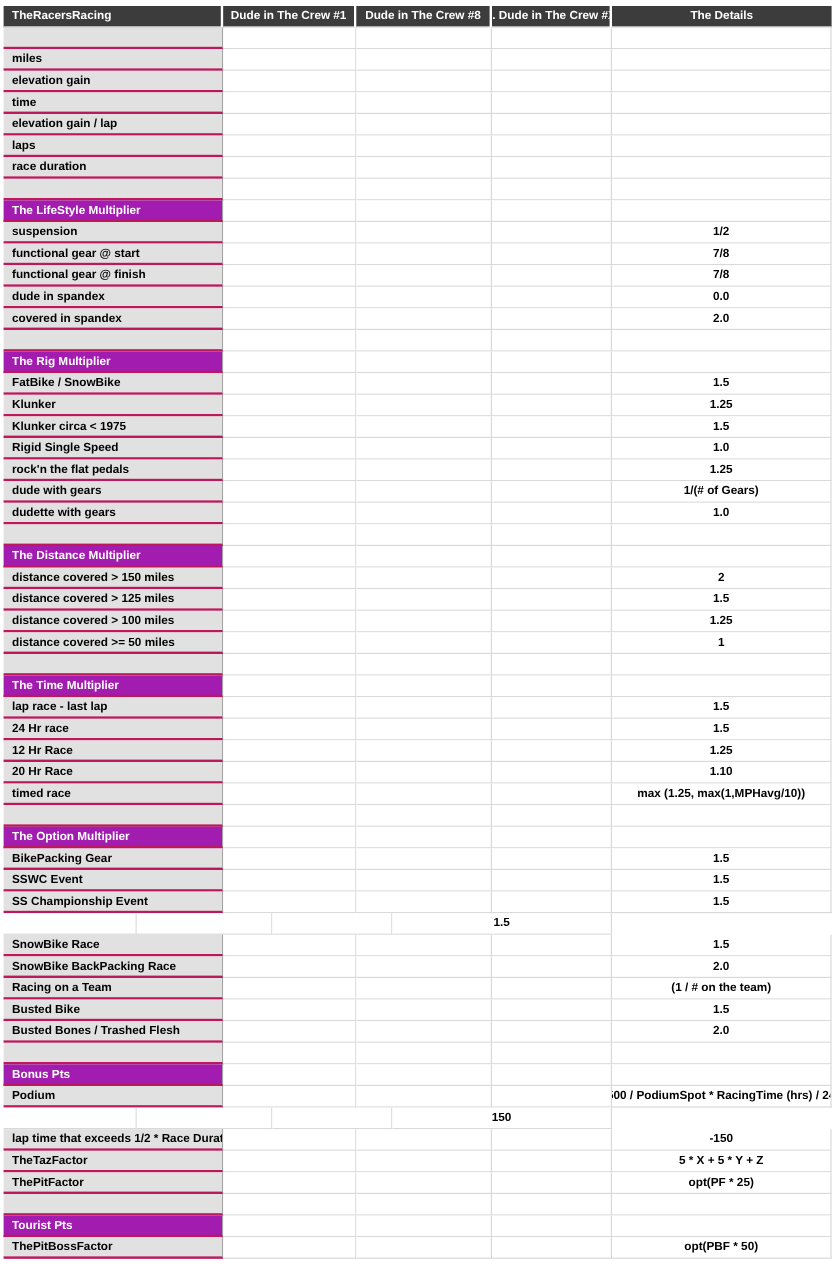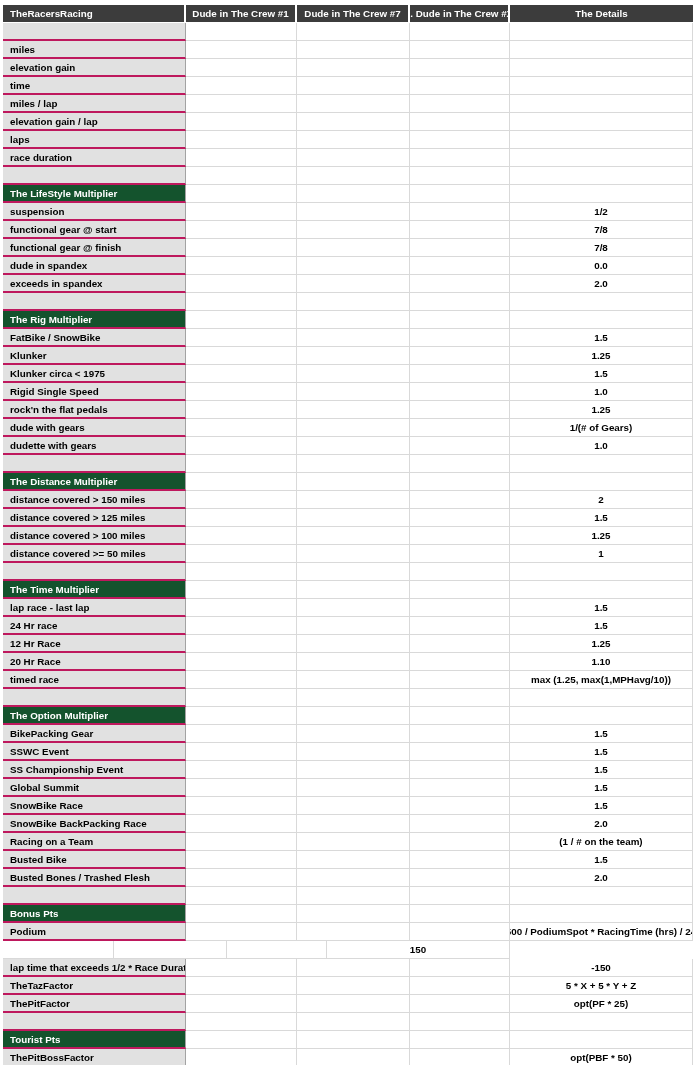--- a/index.html
+++ b/index.html
@@ -33,21 +33,21 @@
   .c5 { width: 183px; }
 
   
   .c1 {
     background: #e1e1e1;
     border-right: 1px solid #a3a3a3;
     border-bottom: 2px solid #be185d;
     padding-left: 7px;
   }
   .c1.dark {
-    background: #14532d;
+    background: #a21caf;
     color: #ffffff;
   }
 
   
   .c2, .c3, .c4, .c5 {
     background: #ffffff;
     border-right: 1px solid #d9d9d9;
     border-bottom: 1px solid #d9d9d9;
   }
   .c5 { justify-content: center; text-align: left; }
@@ -65,21 +65,21 @@
   }
   .header-row .c5 { border-right: none; }
 </style>
 </head>
 <body>
 
 <div class="sheet">
   <div class="row header-row">
     <div class="c c1">TheRacersRacing</div>
     <div class="c c2">Dude in The Crew #1</div>
-    <div class="c c3">Dude in The Crew #7</div>
+    <div class="c c3">Dude in The Crew #8</div>
     <div class="c c4">... Dude in The Crew #X</div>
     <div class="c c5">The Details</div>
   </div>
   <div id="rows-container">
       <div class="row">
         <div class="c c1"></div>
         <div class="c c2"></div>
         <div class="c c3"></div>
         <div class="c c4"></div>
         <div class="c c5"></div>
@@ -99,27 +99,20 @@
         <div class="c c5"></div>
       </div>
       <div class="row">
         <div class="c c1">time</div>
         <div class="c c2"></div>
         <div class="c c3"></div>
         <div class="c c4"></div>
         <div class="c c5"></div>
       </div>
       <div class="row">
-        <div class="c c1">miles / lap</div>
-        <div class="c c2"></div>
-        <div class="c c3"></div>
-        <div class="c c4"></div>
-        <div class="c c5"></div>
-      </div>
-      <div class="row">
         <div class="c c1">elevation gain / lap</div>
         <div class="c c2"></div>
         <div class="c c3"></div>
         <div class="c c4"></div>
         <div class="c c5"></div>
       </div>
       <div class="row">
         <div class="c c1">laps</div>
         <div class="c c2"></div>
         <div class="c c3"></div>
@@ -169,21 +162,21 @@
         <div class="c c5">7/8</div>
       </div>
       <div class="row">
         <div class="c c1">dude in spandex</div>
         <div class="c c2"></div>
         <div class="c c3"></div>
         <div class="c c4"></div>
         <div class="c c5">0.0</div>
       </div>
       <div class="row">
-        <div class="c c1">exceeds in spandex</div>
+        <div class="c c1">covered in spandex</div>
         <div class="c c2"></div>
         <div class="c c3"></div>
         <div class="c c4"></div>
         <div class="c c5">2.0</div>
       </div>
       <div class="row">
         <div class="c c1"></div>
         <div class="c c2"></div>
         <div class="c c3"></div>
         <div class="c c4"></div>
@@ -365,21 +358,20 @@
         <div class="c c5">1.5</div>
       </div>
       <div class="row">
         <div class="c c1">SS Championship Event</div>
         <div class="c c2"></div>
         <div class="c c3"></div>
         <div class="c c4"></div>
         <div class="c c5">1.5</div>
       </div>
       <div class="row">
-        <div class="c c1">Global Summit</div>
         <div class="c c2"></div>
         <div class="c c3"></div>
         <div class="c c4"></div>
         <div class="c c5">1.5</div>
       </div>
       <div class="row">
         <div class="c c1">SnowBike Race</div>
         <div class="c c2"></div>
         <div class="c c3"></div>
         <div class="c c4"></div>

